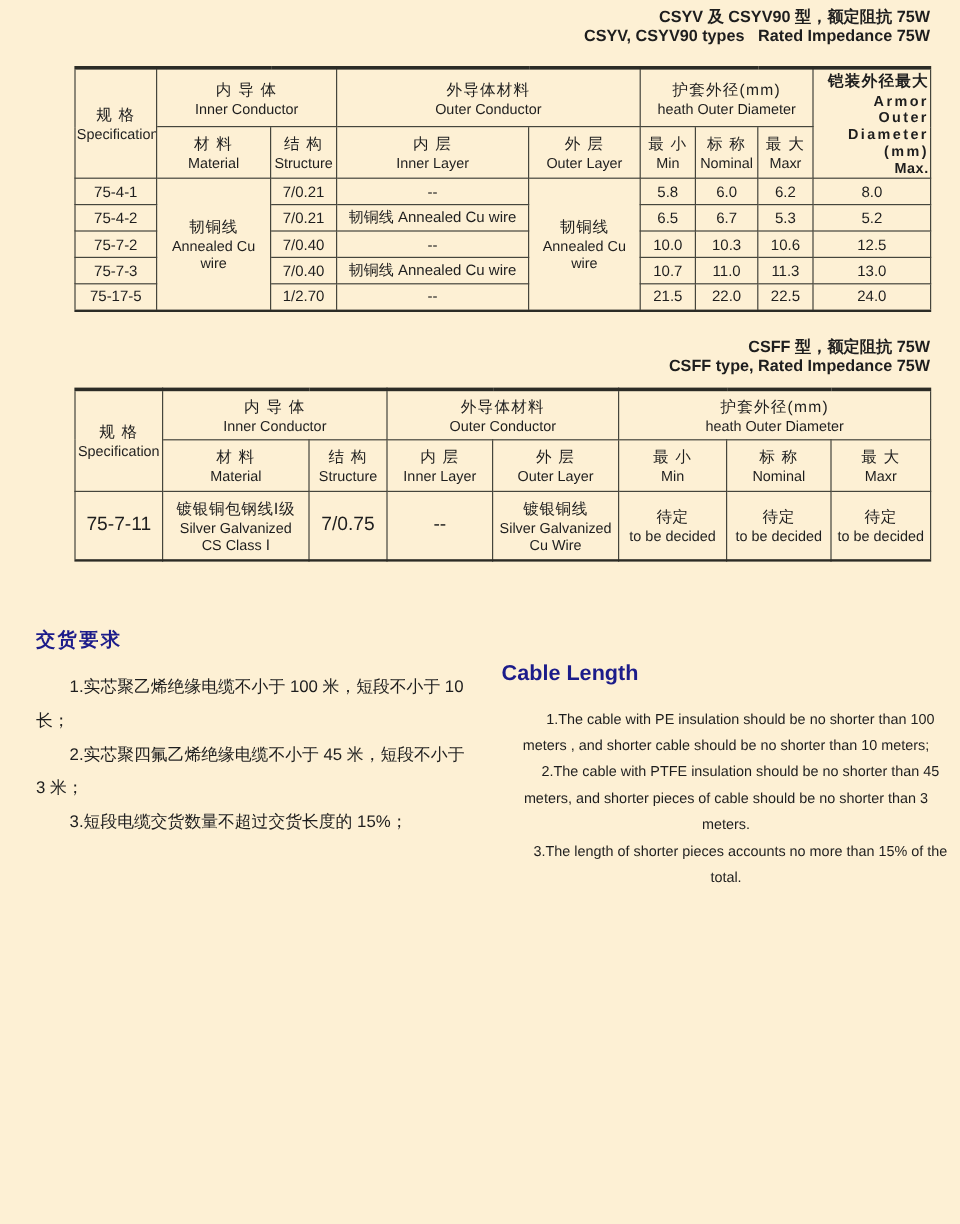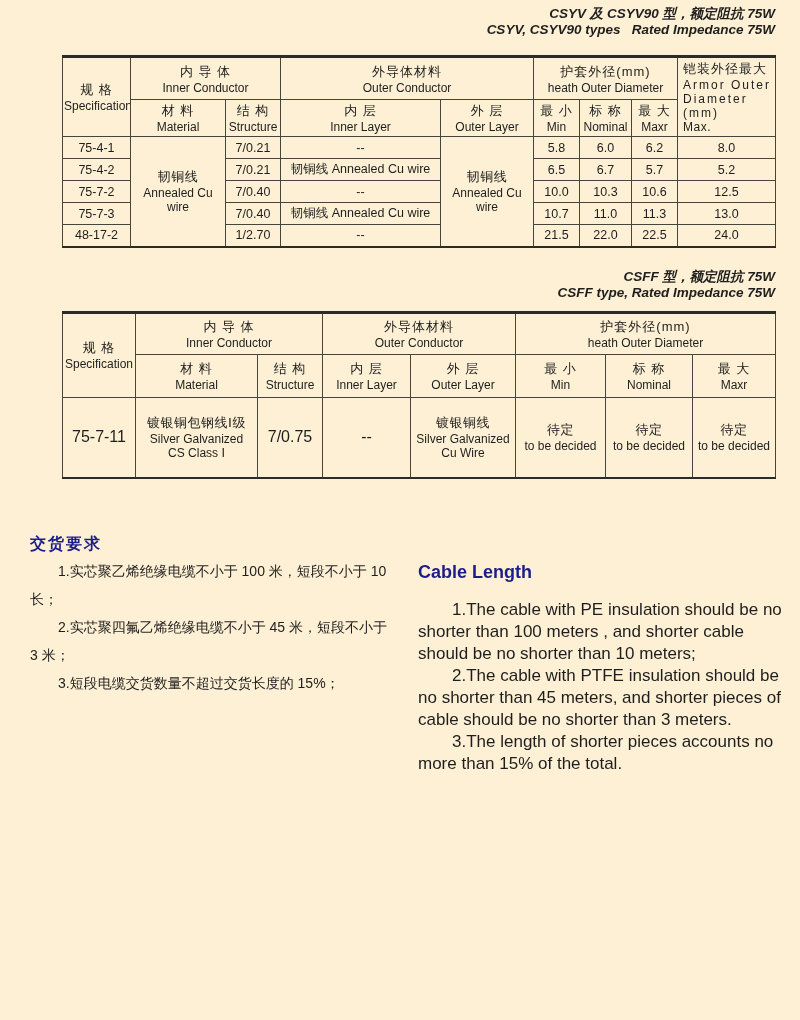--- a/index.html
+++ b/index.html
@@ -12,21 +12,21 @@
   .page { position:relative; width:800px; height:1020px; overflow:hidden; }
 
   .title-block {
     text-align:right;
     margin:6px 25px 0 0;
     font-weight:bold;
     font-size:13.5px;
     line-height:16px;
   }
   .title-block.second { margin-top:21px; }
-  .preserve { white-space:pre;font-style:italic; }
+  .preserve { white-space:pre; }
 
   table.spec-table {
     border-collapse:collapse;
     table-layout:fixed;
     width:713px;
     margin-left:62px;
     border-top:3px solid #2c2c26;
     border-bottom:2px solid #2c2c26;
   }
   table.t1 { margin-top:17px; }
@@ -40,38 +40,38 @@
     overflow:hidden;
   }
   .zh { display:block; font-size:13px; letter-spacing:1px; }
   .en { display:block; font-size:12px; }
   td .zh { letter-spacing:0.5px; }
   .t1 thead tr.grp th { height:43px; }
   .t1 thead tr.sub th { height:37px; }
   .t1 tbody td { height:22px; font-size:12.5px; }
   .t2 thead tr.grp th { height:42px; }
   .t2 thead tr.sub th { height:43px; }
-  .t2 tbody td { height:81px; }
-  .armor-cell { text-align:left; padding-left:5px; letter-spacing:0.5px; }
+  .t2 tbody td { height:58px; }
+  .armor-cell { text-align:right; padding-left:5px; letter-spacing:0.5px;font-weight:bold; }
   .armor-cell .sp { letter-spacing:2px; }
 
   .sections { display:flex; margin:55px 8px 0 30px; gap:28px; }
   .col-zh { width:360px; flex:none; }
   .col-en { flex:1; }
   .head-zh {
     color:#1c1c8a; font-size:16px; font-weight:bold;
-    letter-spacing:2px; margin-bottom:2px;
+    letter-spacing:2px; margin-bottom:14px;
   }
   .head-en {
     color:#1c1c8a; font-size:18px; font-weight:bold;
     margin-bottom:16px;
     margin-top:28px;
   }
   .col-zh p { font-size:14px; line-height:28px; text-indent:2em; }
-  .col-en p { font-size:17px; line-height:22px; text-indent:2em; }
+  .col-en p { font-size:12px; line-height:22px; text-indent:2em;text-align:center; }
 </style>
 </head>
 <body>
 
 <div class="page">
 
   <div class="title-block">
     <div class="preserve">CSYV 及 CSYV90 型，额定阻抗 75W</div>
     <div class="preserve">CSYV, CSYV90 types   Rated Impedance 75W</div>
   </div>
@@ -161,21 +161,21 @@
         <td>6.0</td>
         <td>6.2</td>
         <td>8.0</td>
       </tr>
       <tr>
         <td>75-4-2</td>
         <td>7/0.21</td>
         <td>韧铜线 Annealed Cu wire</td>
         <td>6.5</td>
         <td>6.7</td>
-        <td>5.7</td>
+        <td>5.3</td>
         <td>5.2</td>
       </tr>
       <tr>
         <td>75-7-2</td>
         <td>7/0.40</td>
         <td>--</td>
         <td>10.0</td>
         <td>10.3</td>
         <td>10.6</td>
         <td>12.5</td>
@@ -183,21 +183,21 @@
       <tr>
         <td>75-7-3</td>
         <td>7/0.40</td>
         <td>韧铜线 Annealed Cu wire</td>
         <td>10.7</td>
         <td>11.0</td>
         <td>11.3</td>
         <td>13.0</td>
       </tr>
       <tr>
-        <td>48-17-2</td>
+        <td>75-17-5</td>
         <td>1/2.70</td>
         <td>--</td>
         <td>21.5</td>
         <td>22.0</td>
         <td>22.5</td>
         <td>24.0</td>
       </tr>
     </tbody>
   </table>
 

